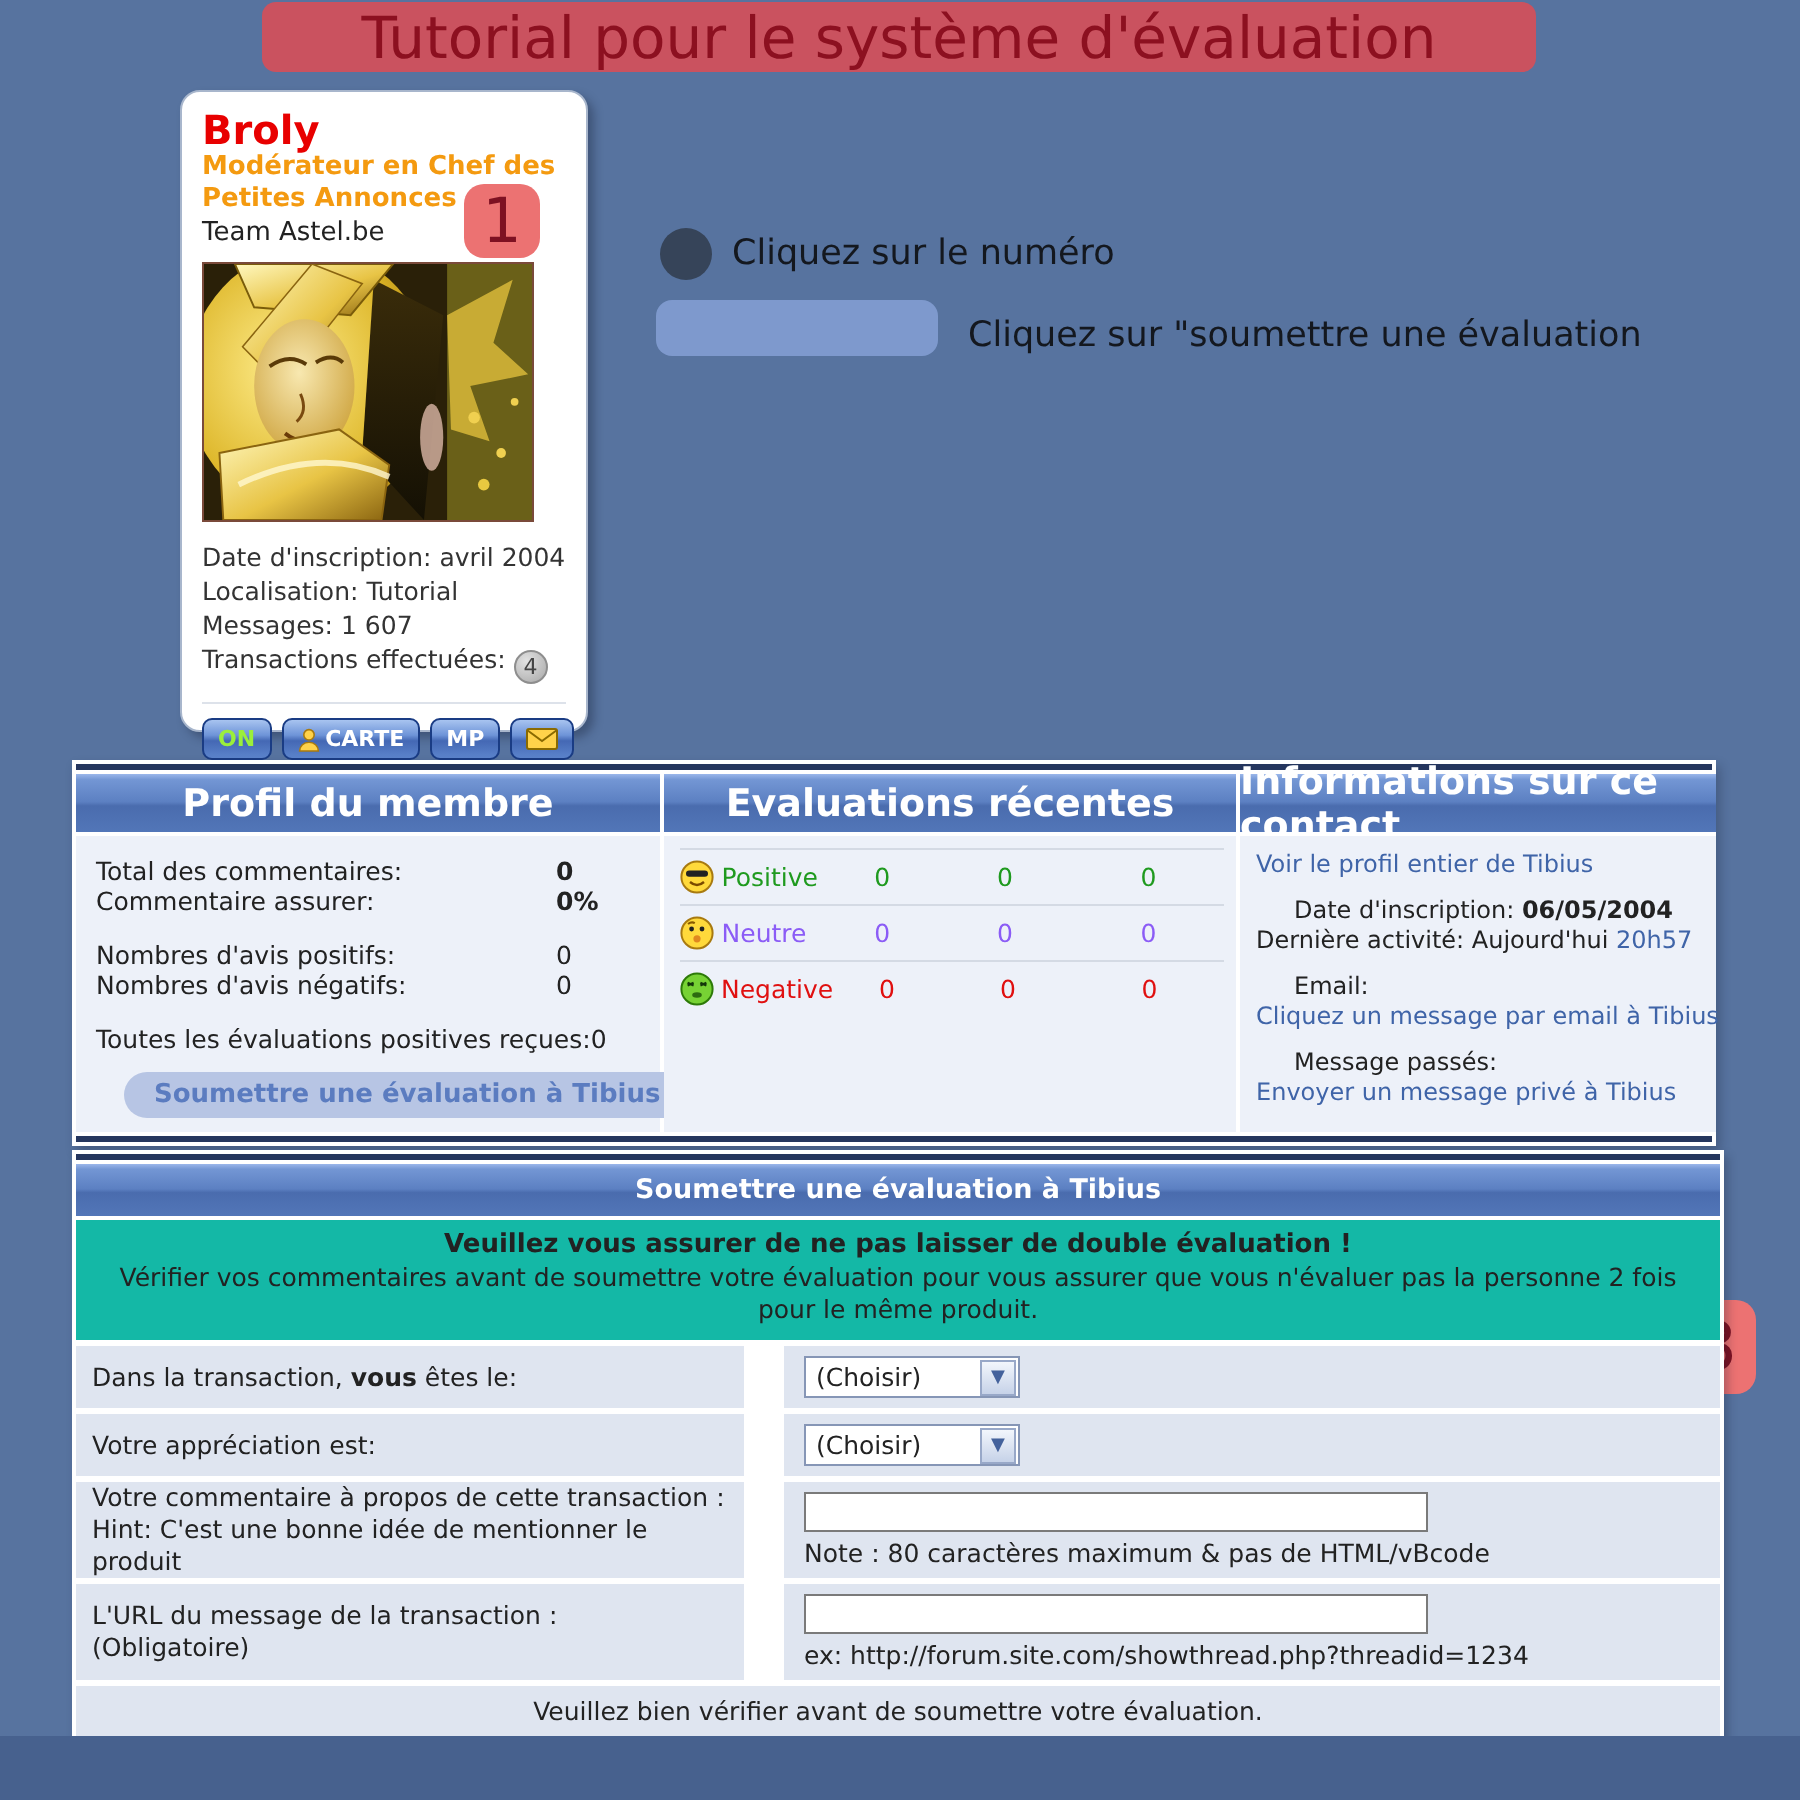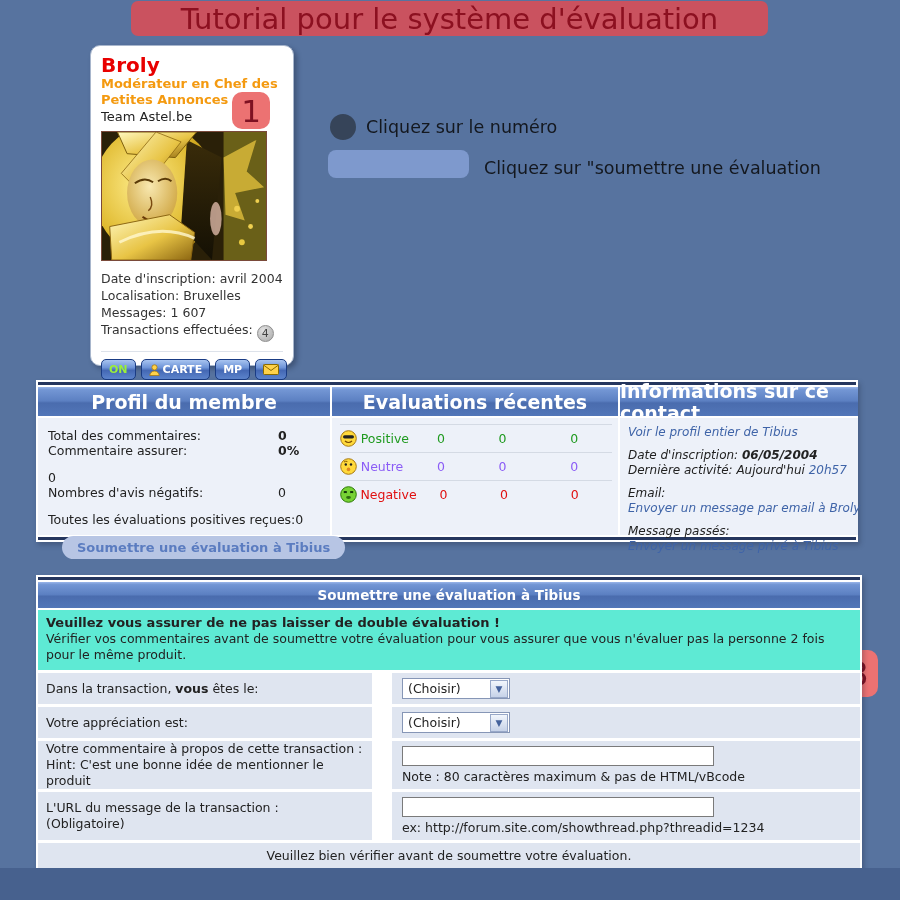--- a/index.html
+++ b/index.html
@@ -51,51 +51,51 @@
   .panel { position:absolute; background:#fff; padding:2px; box-shadow:2px 3px 5px rgba(20,30,50,.28); }
   .navy-line { height:3px; background:#25365e; }
   .col-header { height:29px; color:#fff; font-weight:bold; font-size:19px;
     display:flex; align-items:center; justify-content:center;
     background:linear-gradient(180deg,#9ab6ea 0%, #7396d4 10%, #5c80c2 48%, #4a6cae 55%, #5276b8 100%); }
 
   
   #member-panel { left:36px; top:380px; width:822px; }
   .member-cols { display:flex; gap:2px; margin-top:2px; }
   .mcol { display:flex; flex-direction:column; }
-  .mcol .mbody { background:#edf1f9; height:117px; margin-top:2px; position:relative; }
+  .mcol .mbody { background:#edf1f9; height:148px; margin-top:2px; position:relative; }
   #mcol1 { width:292px; } #mcol2 { width:286px; } #mcol3 { width:238px; }
 
   .stat-line { display:flex; font-size:12.5px; color:#222; line-height:15px; padding:0 10px; }
   .stat-line .lbl { flex:1; white-space:nowrap; }
   .stat-line .val { width:42px; text-align:left; }
   .stat-line .val.b { font-weight:bold; }
   .pill-btn { margin:9px auto 0 24px; display:inline-block; background:#b7c5e4; color:#5b7cc0;
     font-weight:bold; font-size:13px; padding:4px 15px; border-radius:12px; cursor:pointer; white-space:nowrap; }
 
   .eval-head { display:flex; margin:8px 0 0 86px; font-size:12.5px; color:#222; text-align:center; line-height:15px; }
   .eval-head div { display:flex; align-items:flex-start; justify-content:center; }
   .ec1 { width:58px; } .ec2 { width:72px; } .ec3 { width:80px; }
   .eval-row { display:flex; align-items:center; height:28px; margin:0 6px 0 8px;
     border-top:1px solid #d4dae4; font-size:12.5px; }
   .eval-row .icon { width:22px; display:flex; align-items:center; }
   .eval-row .rlbl { width:56px; }
   .eval-row .v { text-align:center; }
   .eval-row .v.vc1 { width:58px; } .eval-row .v.vc2 { width:72px; } .eval-row .v.vc3 { width:80px; }
   .green { color:#1f9a1f; } .red { color:#e01010; } .black { color:#8b5cf6; }
 
-  .contact-body { padding:7px 6px 0 8px; font-size:12px; line-height:15.5px; color:#222;font-style:italic; }
+  .contact-body { padding:7px 6px 0 8px; font-size:12px; line-height:15.5px; color:#222; }
   .contact-body .lnk { color:#3f64a8; cursor:pointer; white-space:nowrap; }
-  .contact-body .grp { margin-top:7px; }
+  .contact-body .grp { margin-top:7px;margin-left:19px; }
   .contact-body b { font-weight:bold; }
   .blue { color:#3f64a8; }
 
   
   #form-panel { left:36px; top:575px; width:826px; border-radius:0 0 12px 12px; }
   .form-header { height:26px; font-size:13.5px; }
-  .warning { background:#5eead4; font-size:12.5px; color:#222;
+  .warning { background:#14b8a6; text-align:center; font-size:12.5px; color:#222;
     padding:5px 8px 7px; line-height:16px; margin-top:2px; }
   .warning .wb { font-weight:bold; font-size:13px; }
   .form-rows { margin-top:1px; }
   .form-row { display:flex; gap:20px; margin-top:3px; }
   .fcell { background:#dfe5f0; }
   .flabel { flex:0 0 334px; padding:0 8px; display:flex; flex-direction:column; justify-content:center;
     font-size:12.5px; color:#222; line-height:16px; }
   .ffield { flex:1; padding:5px 0 5px 10px; font-size:12.5px; color:#222; display:flex;
     flex-direction:column; justify-content:center; }
   .row-h30 { height:31px; } .row-h48 { height:48px; }
@@ -168,21 +168,21 @@
       <path d="M34,52 q10,-7 19,-1" stroke="#5a3a08" stroke-width="2" fill="none"></path>
       <path d="M58,50 q8,-5 14,0" stroke="#5a3a08" stroke-width="2" fill="none"></path>
       <path d="M50,66 q4,9 -2,14" stroke="#7a4a10" stroke-width="1.5" fill="none"></path>
       <path d="M42,86 q9,7 18,1" stroke="#6a3a08" stroke-width="2" fill="none"></path>
       <polygon points="8,96 70,84 96,102 92,130 10,130" fill="url(#gPlate)" stroke="#8a6410" stroke-width="1"></polygon>
       <path d="M18,112 q42,-20 78,-4" stroke="#fff8d0" stroke-width="3" fill="none" opacity="0.8"></path>
     </svg>
 
     <div class="card-info">
       <div><span>Date d'inscription:</span> <span>avril 2004</span></div>
-      <div><span>Localisation:</span> <span>Bruxelles</span></div>
+      <div><span>Localisation:</span> <span>Tutorial</span></div>
       <div><span>Messages:</span> <span>1 607</span></div>
       <div><span>Transactions effectuées:</span> <span class="count-badge">4</span></div>
     </div>
 
     <div class="card-buttons">
       <div class="xp-btn on">ON</div>
       <div class="xp-btn">
         <span>
           <svg width="11" height="12" viewBox="0 0 11 12">
               <circle cx="5.5" cy="3.4" r="2.6" fill="#ffd24a" stroke="#a87a10" stroke-width="0.8"></circle>
@@ -223,20 +223,21 @@
           <div class="stat-line">
               <span class="lbl">Total des commentaires:</span>
               <span class="val b">0</span>
             </div>
           <div class="stat-line">
               <span class="lbl">Commentaire assurer:</span>
               <span class="val b">0%</span>
             </div>
           <div style="height:12px"></div>
           <div class="stat-line">
+              <span class="lbl">Nombres d'avis positifs:</span>
               <span class="val">0</span>
             </div>
           <div class="stat-line">
               <span class="lbl">Nombres d'avis négatifs:</span>
               <span class="val">0</span>
             </div>
           <div style="height:12px"></div>
           <div class="stat-line">
               <span class="lbl">Toutes les évaluations positives reçues:</span>
               <span class="val">0</span>
@@ -295,21 +296,21 @@
       </div>
 
       <div class="mcol" id="mcol3">
         <div class="col-header">Informations sur ce contact</div>
         <div class="mbody">
           <div class="contact-body">
             <div class="lnk">Voir le profil entier de Tibius</div>
             <div class="grp"><span>Date d'inscription: </span><b>06/05/2004</b></div>
             <div><span>Dernière activité: </span><span>Aujourd'hui </span><span class="blue">20h57</span></div>
             <div class="grp">Email:</div>
-            <div class="lnk">Envoyer un message par email à Broly</div>
+            <div class="lnk">Cliquez un message par email à Tibius</div>
             <div class="grp">Message passés:</div>
             <div class="lnk">Envoyer un message privé à Tibius</div>
           </div>
         </div>
       </div>
 
     </div>
     <div class="navy-line" style="margin-top:2px"></div>
   </div>
 

